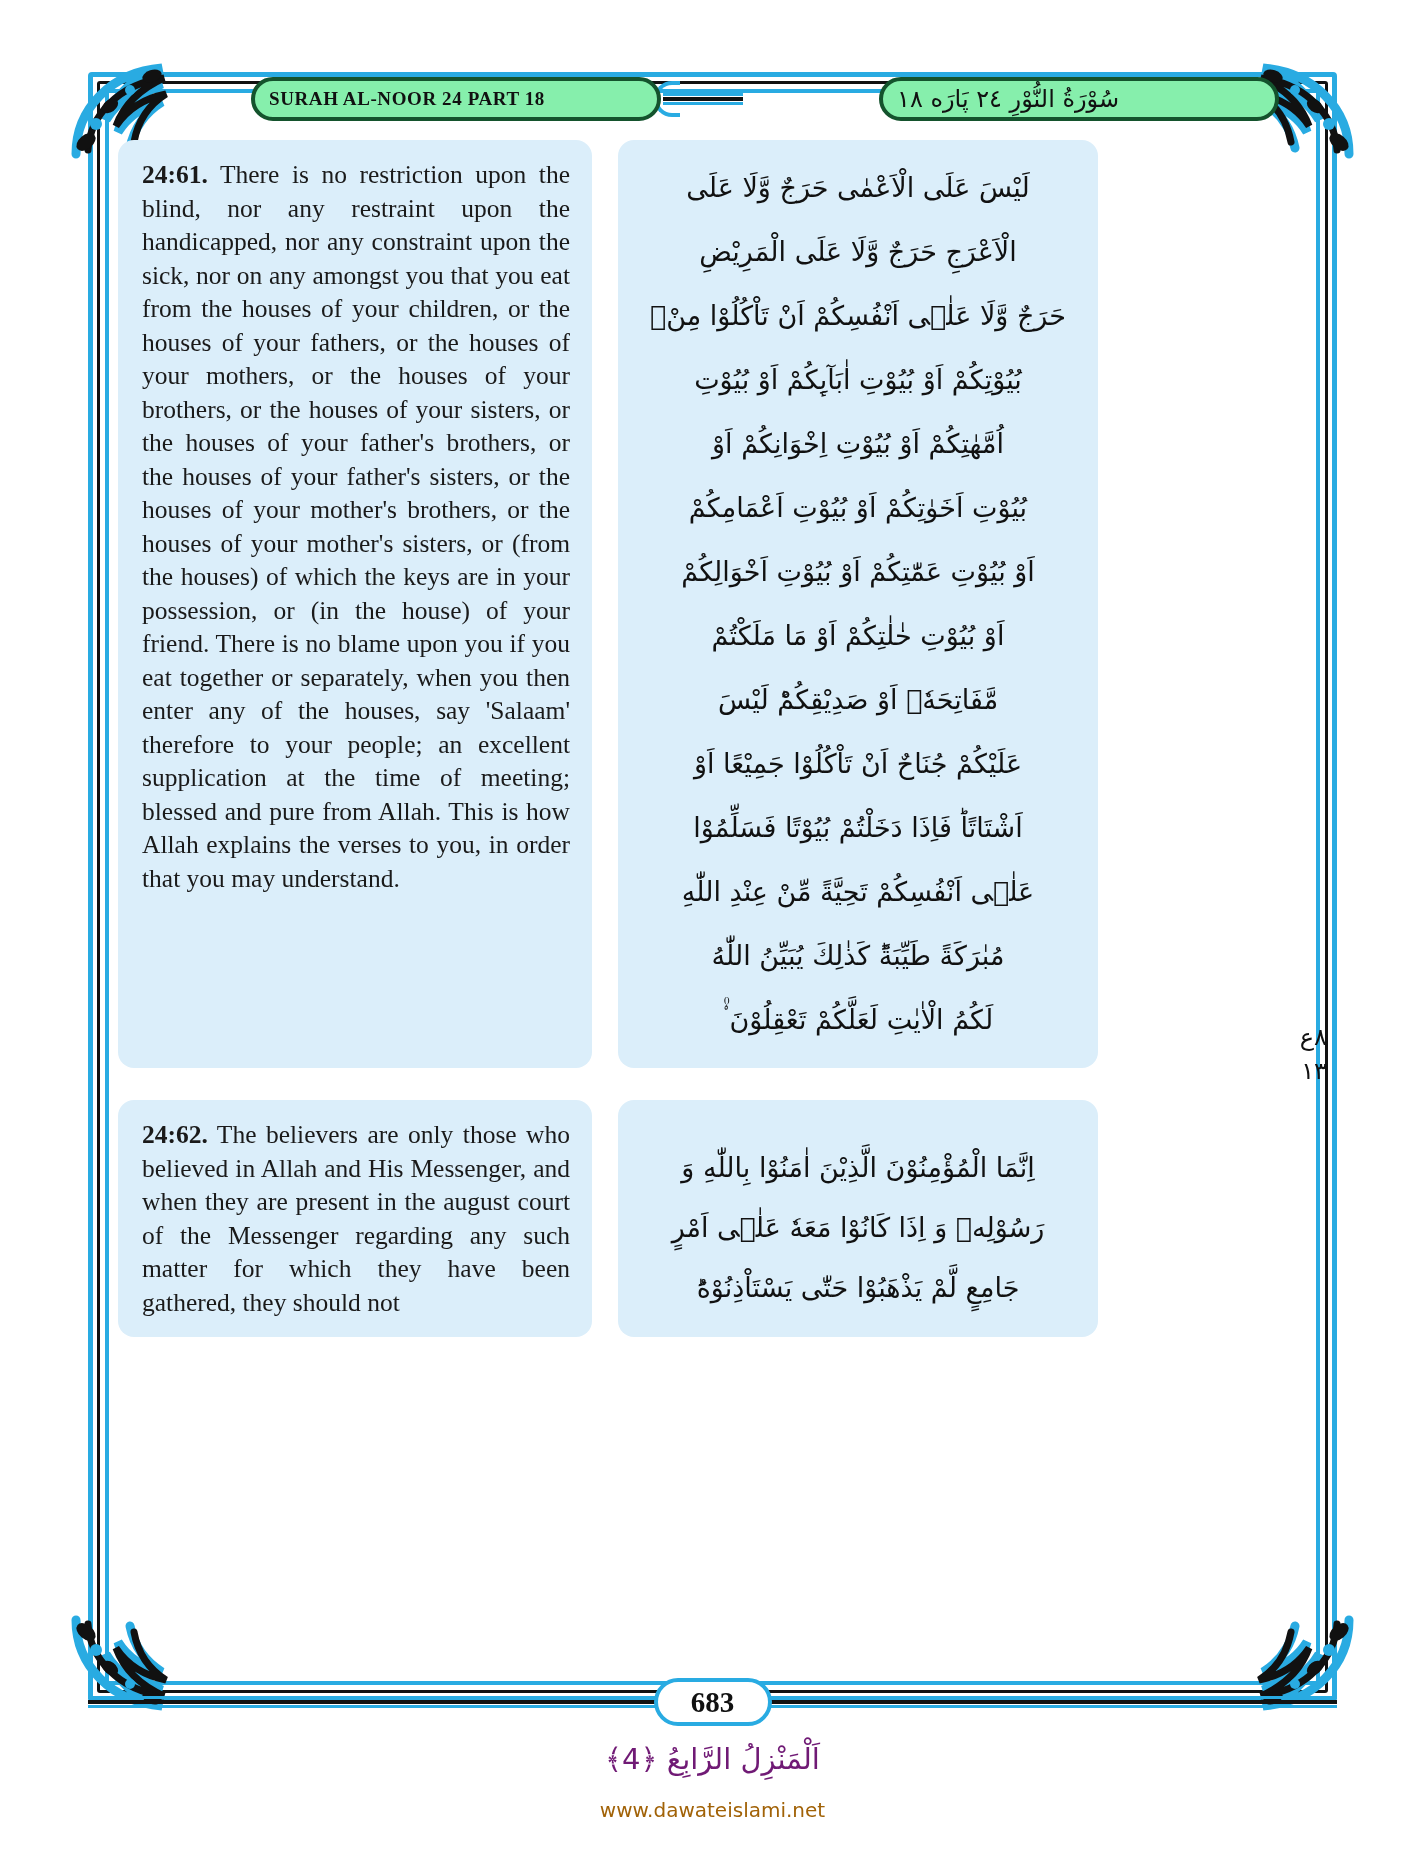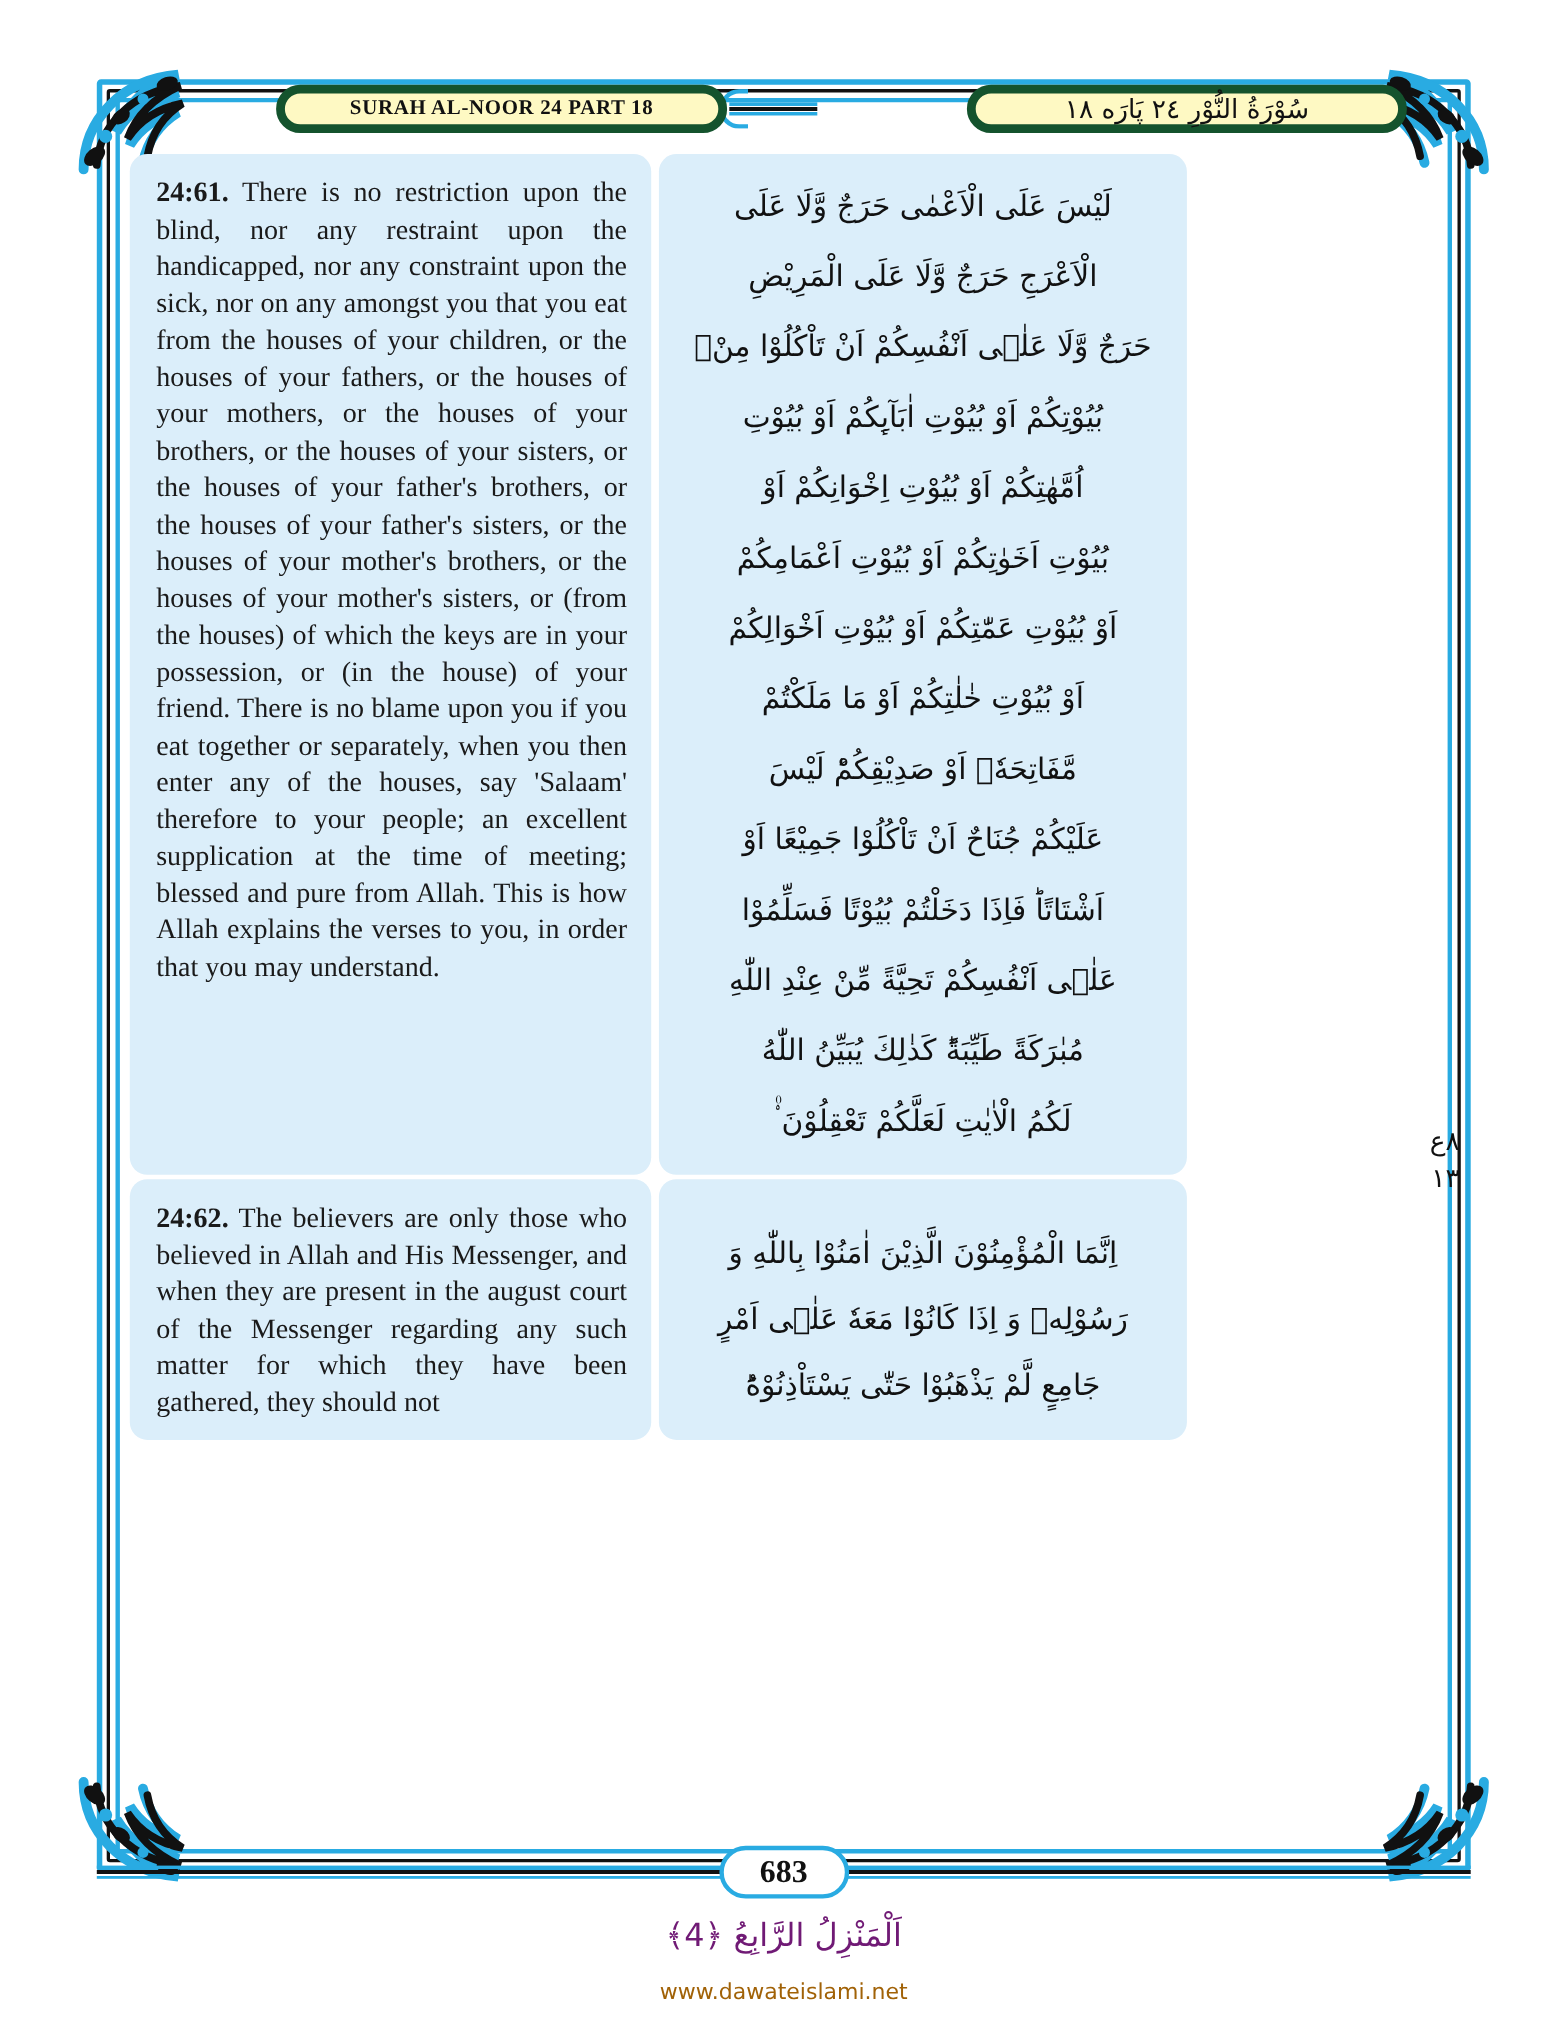--- a/index.html
+++ b/index.html
@@ -60,27 +60,26 @@
     position: absolute;
     left: 88px;
     top: 68px;
     width: 1249px;
     height: 62px;
     display: flex;
     align-items: center;
     z-index: 6;
   }
   .plaque {
-    background: #fef9c3;
-    border: 8px solid #14532d;
+    background: #86efac;
+    border: 4px solid #14532d;
     border-radius: 32px;
     height: 44px;
     display: flex;
     align-items: center;
-    justify-content: center;
     box-sizing: border-box;
   }
   .plaque-left {
     position: absolute;
     left: 163px;
     width: 410px;
     padding: 0 14px;
   }
   .plaque-left .txt {
     font-family: "Liberation Serif", serif;
@@ -128,22 +127,22 @@
     top: 140px;
     width: 1192px;
     height: 1275px;
     display: flex;
     flex-direction: column;
     gap: 0;
     z-index: 4;
   }
   .verse-row {
     display: flex;
-    gap: 7px;
-    margin-bottom: 4px;
+    gap: 26px;
+    margin-bottom: 32px;
   }
   .eng-block, .ara-block {
     background: #DBEEFA;
     border-radius: 16px;
     box-sizing: border-box;
   }
   .eng-block {
     width: 474px;
     padding: 18px 22px 18px 24px;
   }

